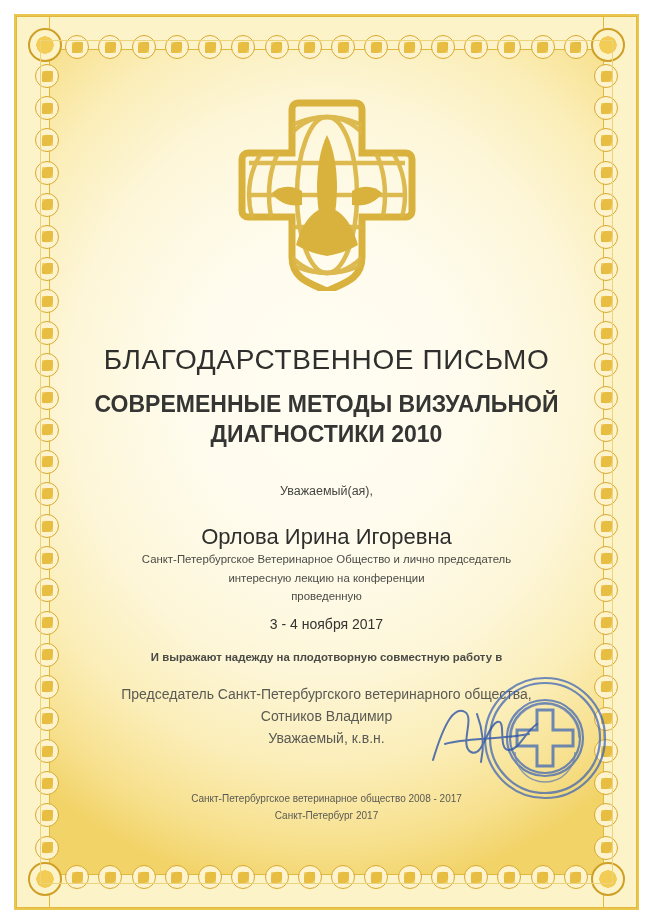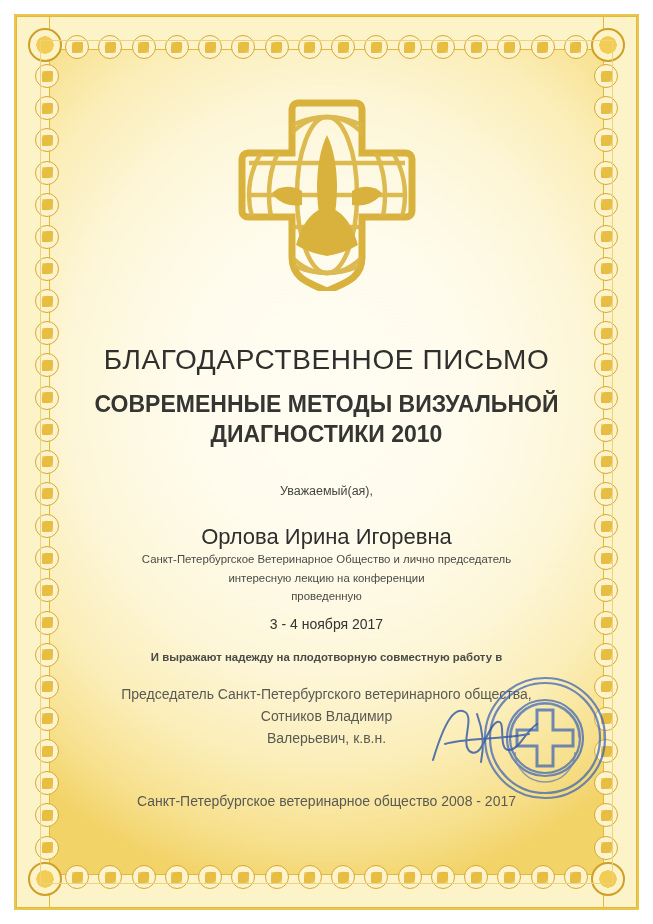--- a/index.html
+++ b/index.html
@@ -191,21 +191,21 @@
   }
   .signer {
     margin-top: 18px;
     font-size: 14px;
     line-height: 1.55;
     color: #5a5a54;
     padding: 0 40px;
   }
   .footer {
     margin-top: 40px;
-    font-size: 14px;
+    font-size: 10px;
     line-height: 1.7;
     color: #5a5a54;
   }
 
   
   .stamp {
     position: absolute;
     right: 44px;
     bottom: 122px;
     width: 128px;
@@ -394,25 +394,26 @@
     </div>
 
     <div class="date-line">3 - 4 ноября 2017</div>
 
     <div class="hope-text">
       <div>И выражают надежду на плодотворную совместную работу в</div>
     </div>
 
     <div class="signer">
       <div>Председатель Санкт-Петербургского ветеринарного общества, Сотников Владимир</div>
-      <div>Валерьевич, к.в.н.</div>
+      <div>Уважаемый, к.в.н.</div>
     </div>
 
     <div class="footer">
       <div>Санкт-Петербургское ветеринарное общество 2008 - 2017</div>
+      <div>Санкт-Петербург 2017</div>
     </div>
   </div>
 
   <div class="stamp">
     <svg width="128" height="128" viewBox="0 0 128 128" aria-hidden="true">
       <g fill="none" stroke="#3a63b5" stroke-width="2.2">
         <circle cx="64" cy="64" r="60"></circle>
         <circle cx="64" cy="64" r="55"></circle>
         <circle cx="64" cy="64" r="38"></circle>
         <circle cx="64" cy="64" r="35"></circle>

